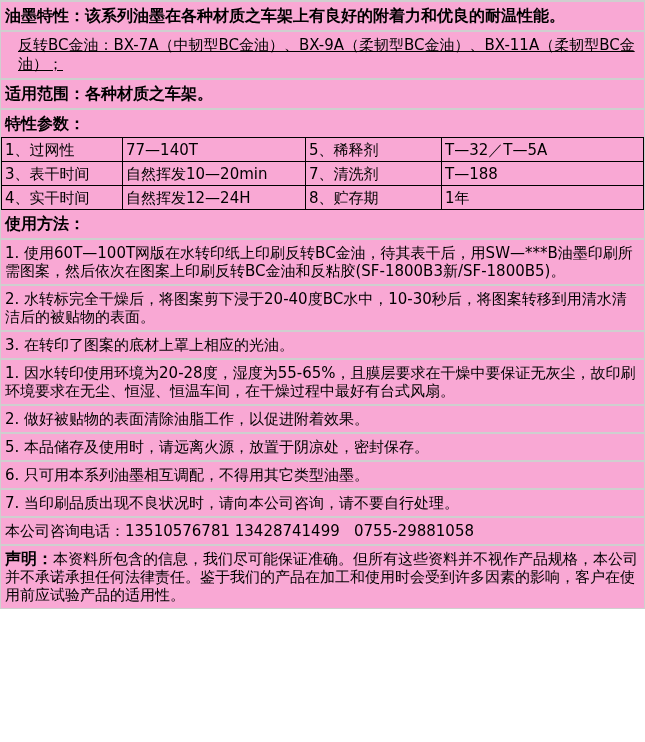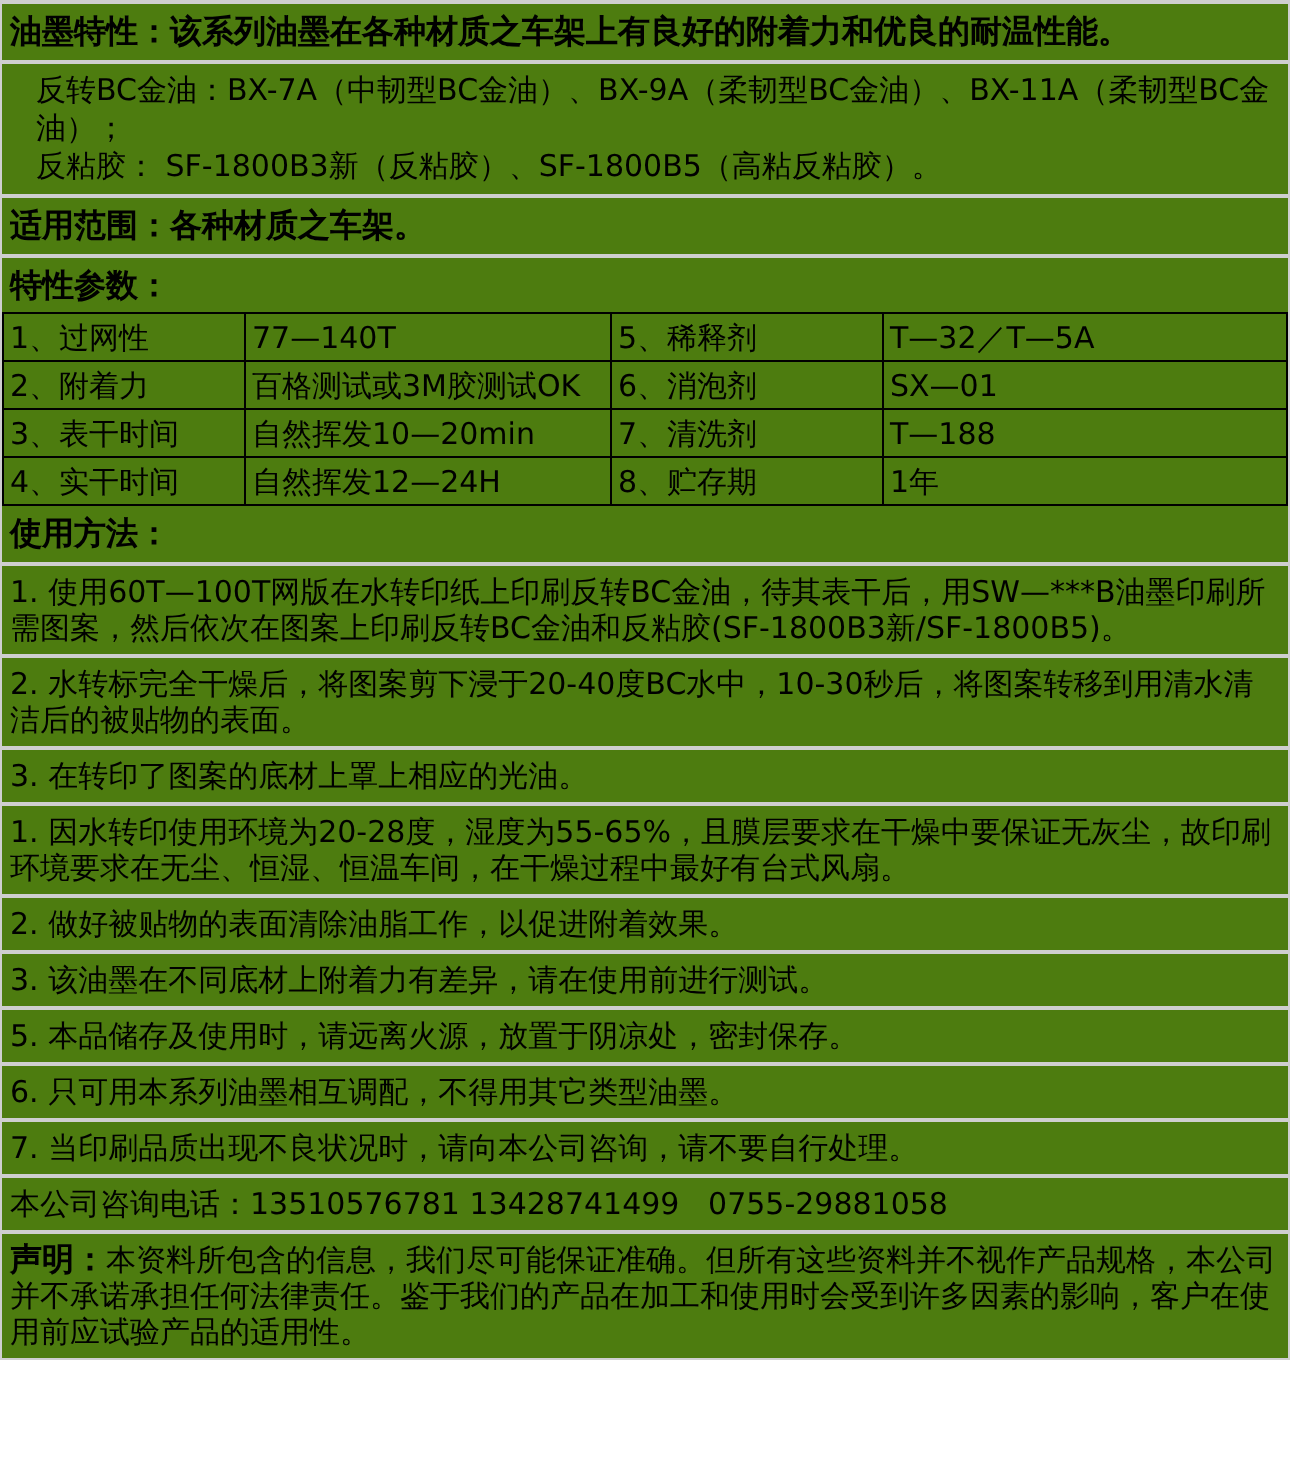--- a/index.html
+++ b/index.html
@@ -9,29 +9,29 @@
     border:1px solid #cfcfcf;
     border-top:2px solid #cfcfcf;
     font-family:"DejaVu Sans","Liberation Sans",sans-serif;
     color:#000000;
     font-size:15px;
     line-height:18px;
   }
   .row{
     border-bottom:2px solid #cfcfcf;
     padding:4px 4px;
-    background:#4d7c0f;
+    background:#f9a8d4;
   }
   .row.title{
     font-weight:bold;
     font-size:16px;
     line-height:20px;
   }
   .ink-line{line-height:19px;}
-  .indent{padding-left:13px;}
+  .indent{padding-left:13px;text-decoration:underline;}
   .params-row{padding:3px 0 0 0;border-bottom:none;}
   .params-title{
     font-weight:bold;
     font-size:16px;
     line-height:20px;
     padding:1px 4px 3px 4px;
   }
   table.params{
     width:100%;
     border-collapse:collapse;
@@ -56,46 +56,39 @@
 </style>
 </head>
 <body>
 
 <div class="page">
 
   <div class="row title">油墨特性：该系列油墨在各种材质之车架上有良好的附着力和优良的耐温性能。</div>
 
   <div class="row">
     <div class="ink-line indent">反转BC金油：BX-7A（中韧型BC金油）、BX-9A（柔韧型BC金油）、BX-11A（柔韧型BC金油）；</div>
-    <div class="ink-line indent">反粘胶： SF-1800B3新（反粘胶）、SF-1800B5（高粘反粘胶）。</div>
   </div>
 
   <div class="row title">适用范围：各种材质之车架。</div>
 
   <div class="row params-row">
     <div class="params-title">特性参数：</div>
     <table class="params">
       <colgroup>
         <col class="col1">
           <col class="col2">
           <col class="col3">
           <col class="col4">
       </colgroup>
       <tbody>
         <tr>
           <td>1、过网性</td>
           <td>77—140T</td>
           <td>5、稀释剂</td>
           <td>T—32／T—5A</td>
-        </tr>
-        <tr>
-          <td>2、附着力</td>
-          <td>百格测试或3M胶测试OK</td>
-          <td>6、消泡剂</td>
-          <td>SX—01</td>
         </tr>
         <tr>
           <td>3、表干时间</td>
           <td>自然挥发10—20min</td>
           <td>7、清洗剂</td>
           <td>T—188</td>
         </tr>
         <tr>
           <td>4、实干时间</td>
           <td>自然挥发12—24H</td>
@@ -106,21 +99,20 @@
     </table>
   </div>
 
   <div class="row title">使用方法：</div>
   <div class="row">1. 使用60T—100T网版在水转印纸上印刷反转BC金油，待其表干后，用SW—***B油墨印刷所需图案，然后依次在图案上印刷反转BC金油和反粘胶(SF-1800B3新/SF-1800B5)。</div>
   <div class="row">2. 水转标完全干燥后，将图案剪下浸于20-40度BC水中，10-30秒后，将图案转移到用清水清洁后的被贴物的表面。</div>
   <div class="row">3. 在转印了图案的底材上罩上相应的光油。</div>
 
   <div class="row">1. 因水转印使用环境为20-28度，湿度为55-65%，且膜层要求在干燥中要保证无灰尘，故印刷环境要求在无尘、恒湿、恒温车间，在干燥过程中最好有台式风扇。</div>
   <div class="row">2. 做好被贴物的表面清除油脂工作，以促进附着效果。</div>
-  <div class="row">3. 该油墨在不同底材上附着力有差异，请在使用前进行测试。</div>
   <div class="row">5. 本品储存及使用时，请远离火源，放置于阴凉处，密封保存。</div>
   <div class="row">6. 只可用本系列油墨相互调配，不得用其它类型油墨。</div>
   <div class="row">7. 当印刷品质出现不良状况时，请向本公司咨询，请不要自行处理。</div>
 
   <div class="row pre">本公司咨询电话：13510576781 13428741499   0755-29881058</div>
 
   <div class="row" style="border-bottom:none;">
     <span class="stmt-label">声明：</span><span>本资料所包含的信息，我们尽可能保证准确。但所有这些资料并不视作产品规格，本公司并不承诺承担任何法律责任。鉴于我们的产品在加工和使用时会受到许多因素的影响，客户在使用前应试验产品的适用性。</span>
   </div>
 

